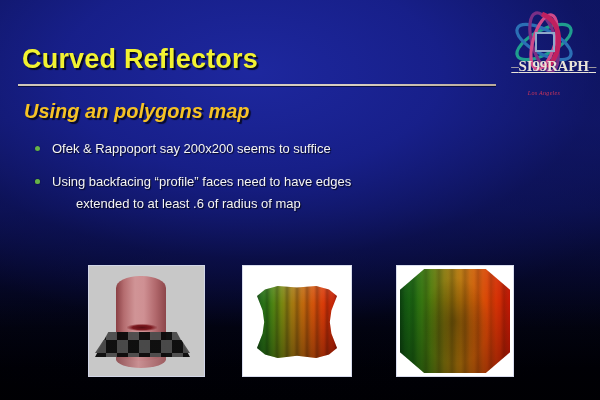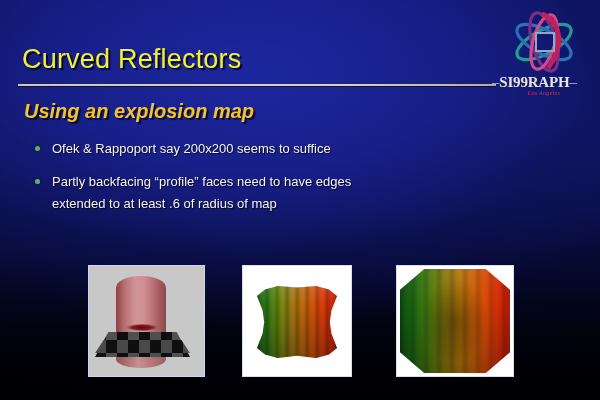--- a/index.html
+++ b/index.html
@@ -35,29 +35,30 @@
     position: absolute;
     left: 492px;
     top: 6px;
     width: 104px;
     height: 98px;
   }
   #logo .rings { position: absolute; left: 0; top: 0; width: 104px; height: 72px; }
   #logo .logo-text {
     position: absolute;
     left: 0;
-    top: 68px;
+    top: 52px;
     width: 104px;
-    text-align: left;
+    text-align: right;
     color: #e9e4d8;
     font-family: "Liberation Serif", serif;
     font-size: 15px;
     font-weight: 700;
     letter-spacing: -0.2px;
     white-space: nowrap;
+    text-decoration: underline;
   }
   #logo .logo-text .dash { color: #c9c2b2; font-weight: 400; }
   #logo .logo-sub {
     position: absolute;
     left: 0;
     top: 84px;
     width: 104px;
     text-align: center;
     color: #d0355a;
     font-family: "Liberation Serif", serif;
@@ -67,21 +68,21 @@
     white-space: nowrap;
   }
 
   
   #title {
     position: absolute;
     left: 22px;
     top: 44px;
     color: #f2f231;
     font-size: 27px;
-    font-weight: normal;
+    font-weight: bold;
     letter-spacing: 0.2px;
     text-shadow: 2px 2px 1px rgba(0,0,0,0.75);
     white-space: nowrap;
   }
   #title-rule {
     position: absolute;
     left: 18px;
     top: 84px;
     width: 478px;
     height: 2px;
@@ -121,21 +122,21 @@
   .bullet-dot {
     position: absolute;
     left: 5px;
     top: 8px;
     width: 5px;
     height: 5px;
     border-radius: 50%;
     background: #66b24a;
     box-shadow: 0 0 1px rgba(0,0,0,0.6);
   }
-  .bullet-line2 { display: block; }
+  .bullet-line2 { display: block; margin-left: 24px; }
 
   
   #figures {
     position: absolute;
     left: 0;
     top: 265px;
     width: 600px;
     height: 112px;
   }
   .figure {
@@ -277,36 +278,36 @@
     </svg>
     <div class="logo-text">
       <span class="dash">–</span><span>SI99RAPH</span><span class="dash">–</span>
     </div>
     <div class="logo-sub">Los Angeles</div>
   </div>
 
   <div id="title">Curved Reflectors</div>
   <div id="title-rule"></div>
 
-  <div id="subtitle">Using an explosion map</div>
+  <div id="subtitle">Using an polygons map</div>
 
   <div id="bullets">
 
     <div class="bullet-row">
       <span class="bullet-dot"></span>
       <span>Ofek &amp; Rappoport say 200x200 seems to suffice</span>
     </div>
 
     <div class="bullet-row">
       <span class="bullet-dot"></span>
     </div>
 
     <div class="bullet-row">
       <span class="bullet-dot"></span>
-      <span>Partly backfacing “profile” faces need to have edges</span>
+      <span>Using backfacing “profile” faces need to have edges</span>
       <span class="bullet-line2">extended to at least .6 of radius of map</span>
     </div>
 
   </div>
 
   <div id="figures">
 
     <div class="figure" id="fig-cylinder">
       <div class="cyl-body"></div>
       <div class="cyl-base"></div>

